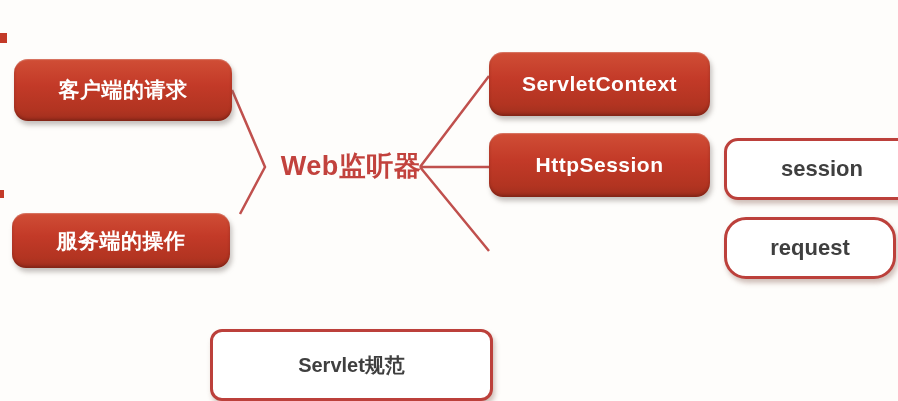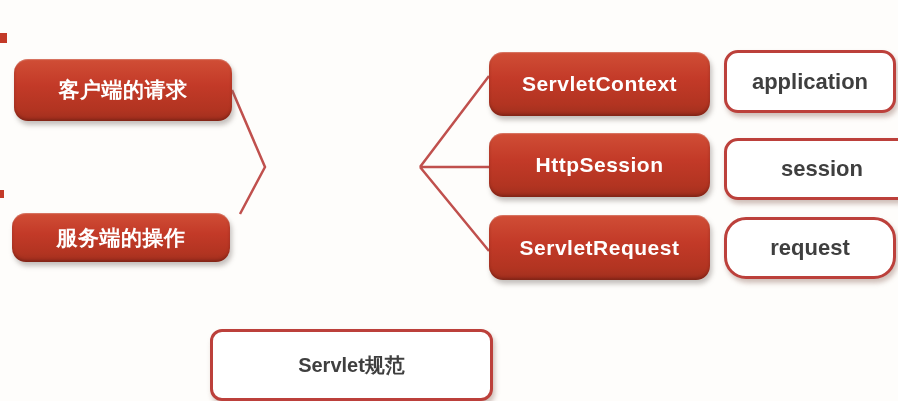--- a/index.html
+++ b/index.html
@@ -29,21 +29,21 @@
   .center-label{
     position:absolute;left:275px;top:149px;width:152px;height:34px;
     display:flex;align-items:center;justify-content:center;
     color:var(--accent-text,#c2423d);font-weight:bold;font-size:27px;letter-spacing:.5px;
   }
   .marker{position:absolute;background:var(--node-red,#c33a28);}
   .marker.m1{left:0;top:33px;width:7px;height:10px;}
   .marker.m2{left:0;top:190px;width:4px;height:8px;}
 
   .pos-client{left:14px;top:51px;width:218px;height:62px;font-size:21px;margin-top:8px;}
-  .pos-server{left:12px;top:213px;width:218px;height:49px;font-size:21px;}
+  .pos-server{left:12px;top:213px;width:218px;height:55px;font-size:21px;}
   .pos-context{left:489px;top:52px;width:221px;height:64px;font-size:21px;}
   .pos-hsession{left:489px;top:133px;width:221px;height:64px;font-size:21px;}
   .pos-srequest{left:489px;top:215px;width:221px;height:65px;font-size:21px;}
   .pos-application{left:724px;top:50px;width:172px;height:63px;font-size:22px;}
   .pos-session{left:724px;top:138px;width:196px;height:62px;font-size:22px;}
   .pos-request{left:724px;top:217px;width:172px;height:62px;font-size:22px;border-radius:22px;}
   .pos-spec{left:210px;top:329px;width:283px;height:72px;font-size:20px;border-radius:12px;}
 </style>
 </head>
 <body style="--background: #fefdfb; --node-red: #c33a28; --node-red-light: #d04e36; --node-red-dark: #a02f1e; --line-red: #c0504d; --border-red: #bc403b; --text-dark: #3f3f3f; --text-light: #ffffff; --accent-text: #c2423d;">
@@ -58,34 +58,29 @@
   <div class="marker m1"></div>
   <div class="marker m2"></div>
 
   <div class="rnode pos-client">
     <span>客户端的请求</span>
   </div>
   <div class="rnode pos-server">
     <span>服务端的操作</span>
   </div>
 
+  <div class="center-label">Web监听器</div>
 
   <div class="rnode pos-hsession">
     <span>HttpSession</span>
   </div>
   <div class="rnode pos-context">
     <span>ServletContext</span>
   </div>
-  <div class="rnode pos-srequest">
-    <span>ServletRequest</span>
-  </div>
 
-  <div class="wnode pos-application">
-    <span>application</span>
-  </div>
   <div class="wnode pos-session">
     <span>session</span>
   </div>
   <div class="wnode pos-request">
     <span>request</span>
   </div>
 
   <div class="wnode pos-spec">
     <span>Servlet规范</span>
   </div>

